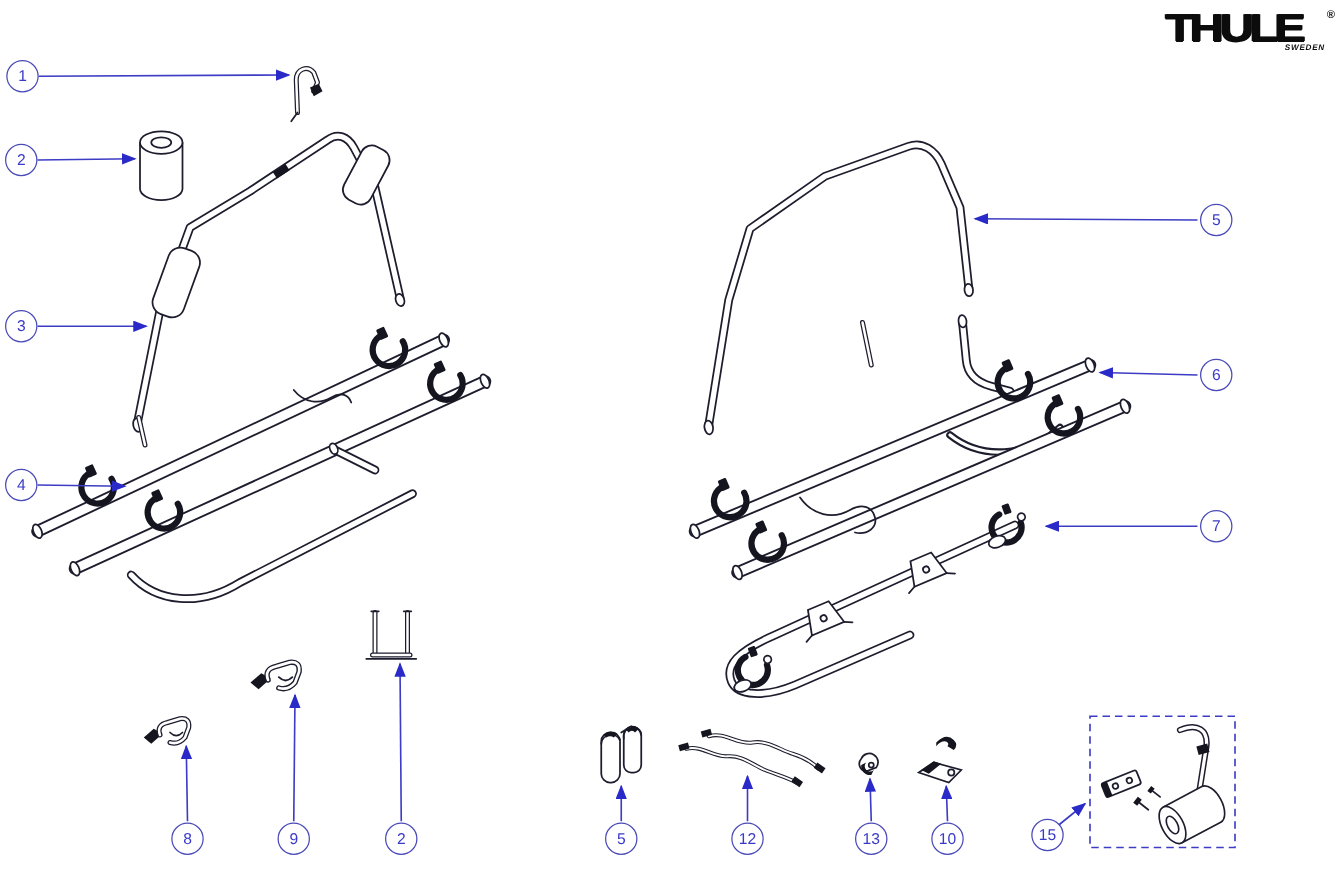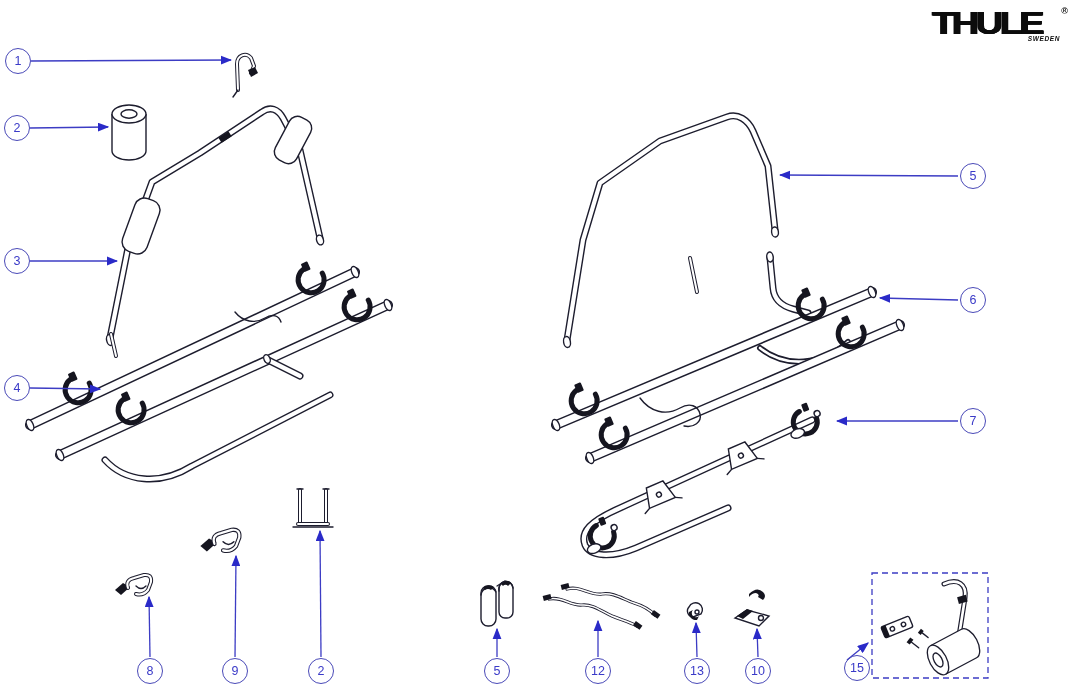--- a/index.html
+++ b/index.html
@@ -298,21 +298,21 @@
     </div>
   <div class="callout" style="left:585px;top:658px">
       <span>12</span>
     </div>
   <div class="callout" style="left:684px;top:658px">
       <span>13</span>
     </div>
   <div class="callout" style="left:745px;top:658px">
       <span>10</span>
     </div>
-  <div class="callout" style="left:844px;top:655px">
+  <div class="callout" style="left:825px;top:655px">
       <span>15</span>
     </div>
 
   <div class="logo">
     <span class="logo-text">THULE</span>
     <span class="logo-reg">®</span>
     <span class="logo-country">SWEDEN</span>
   </div>
 
 </div>

